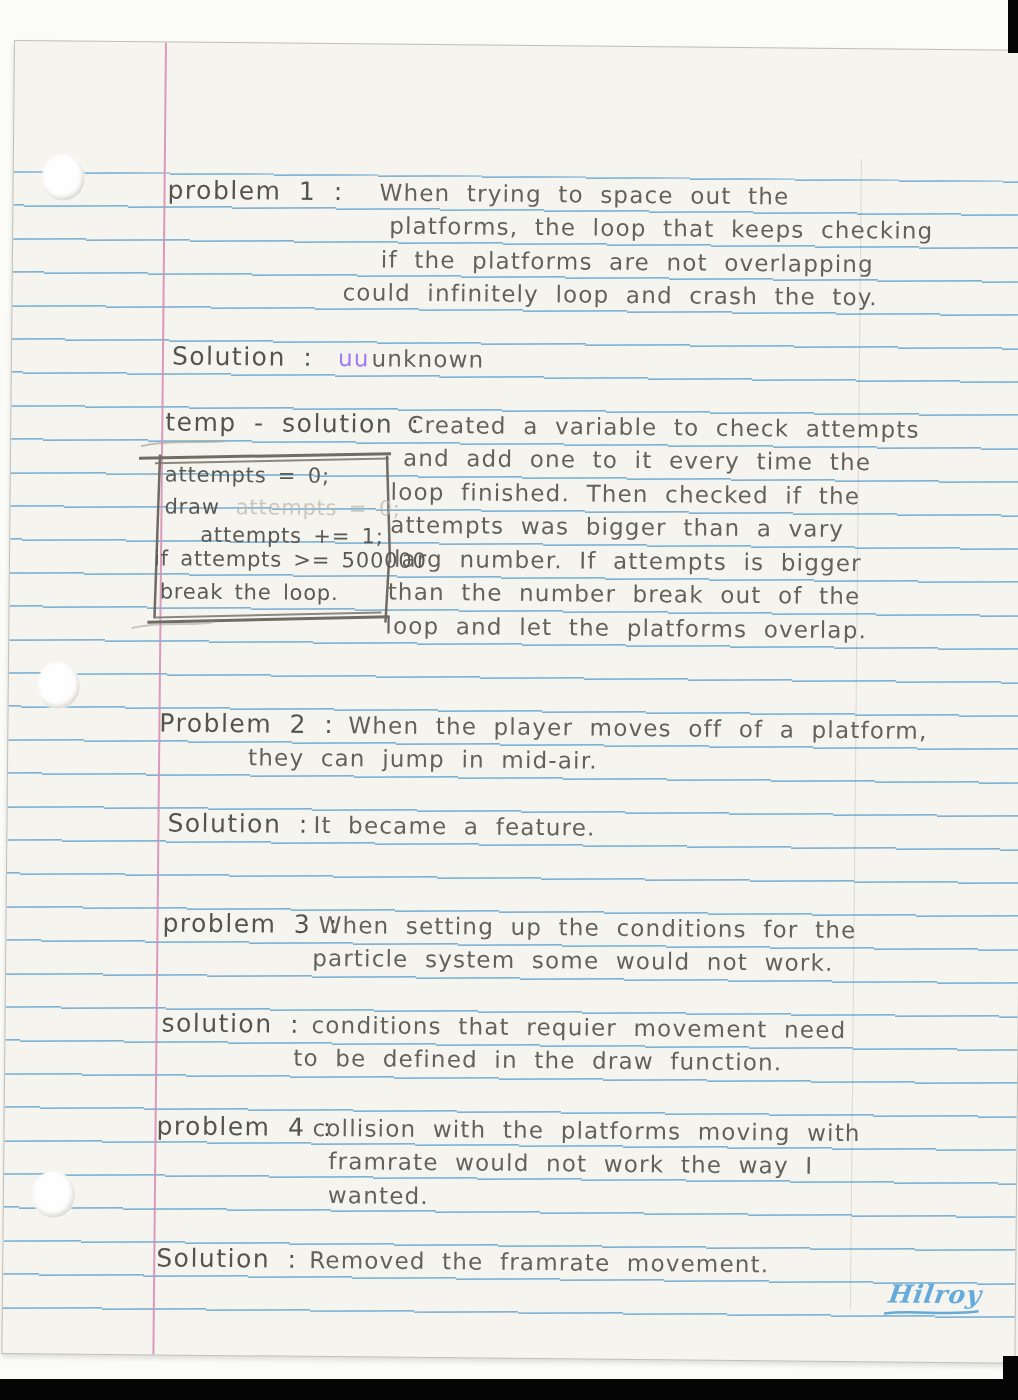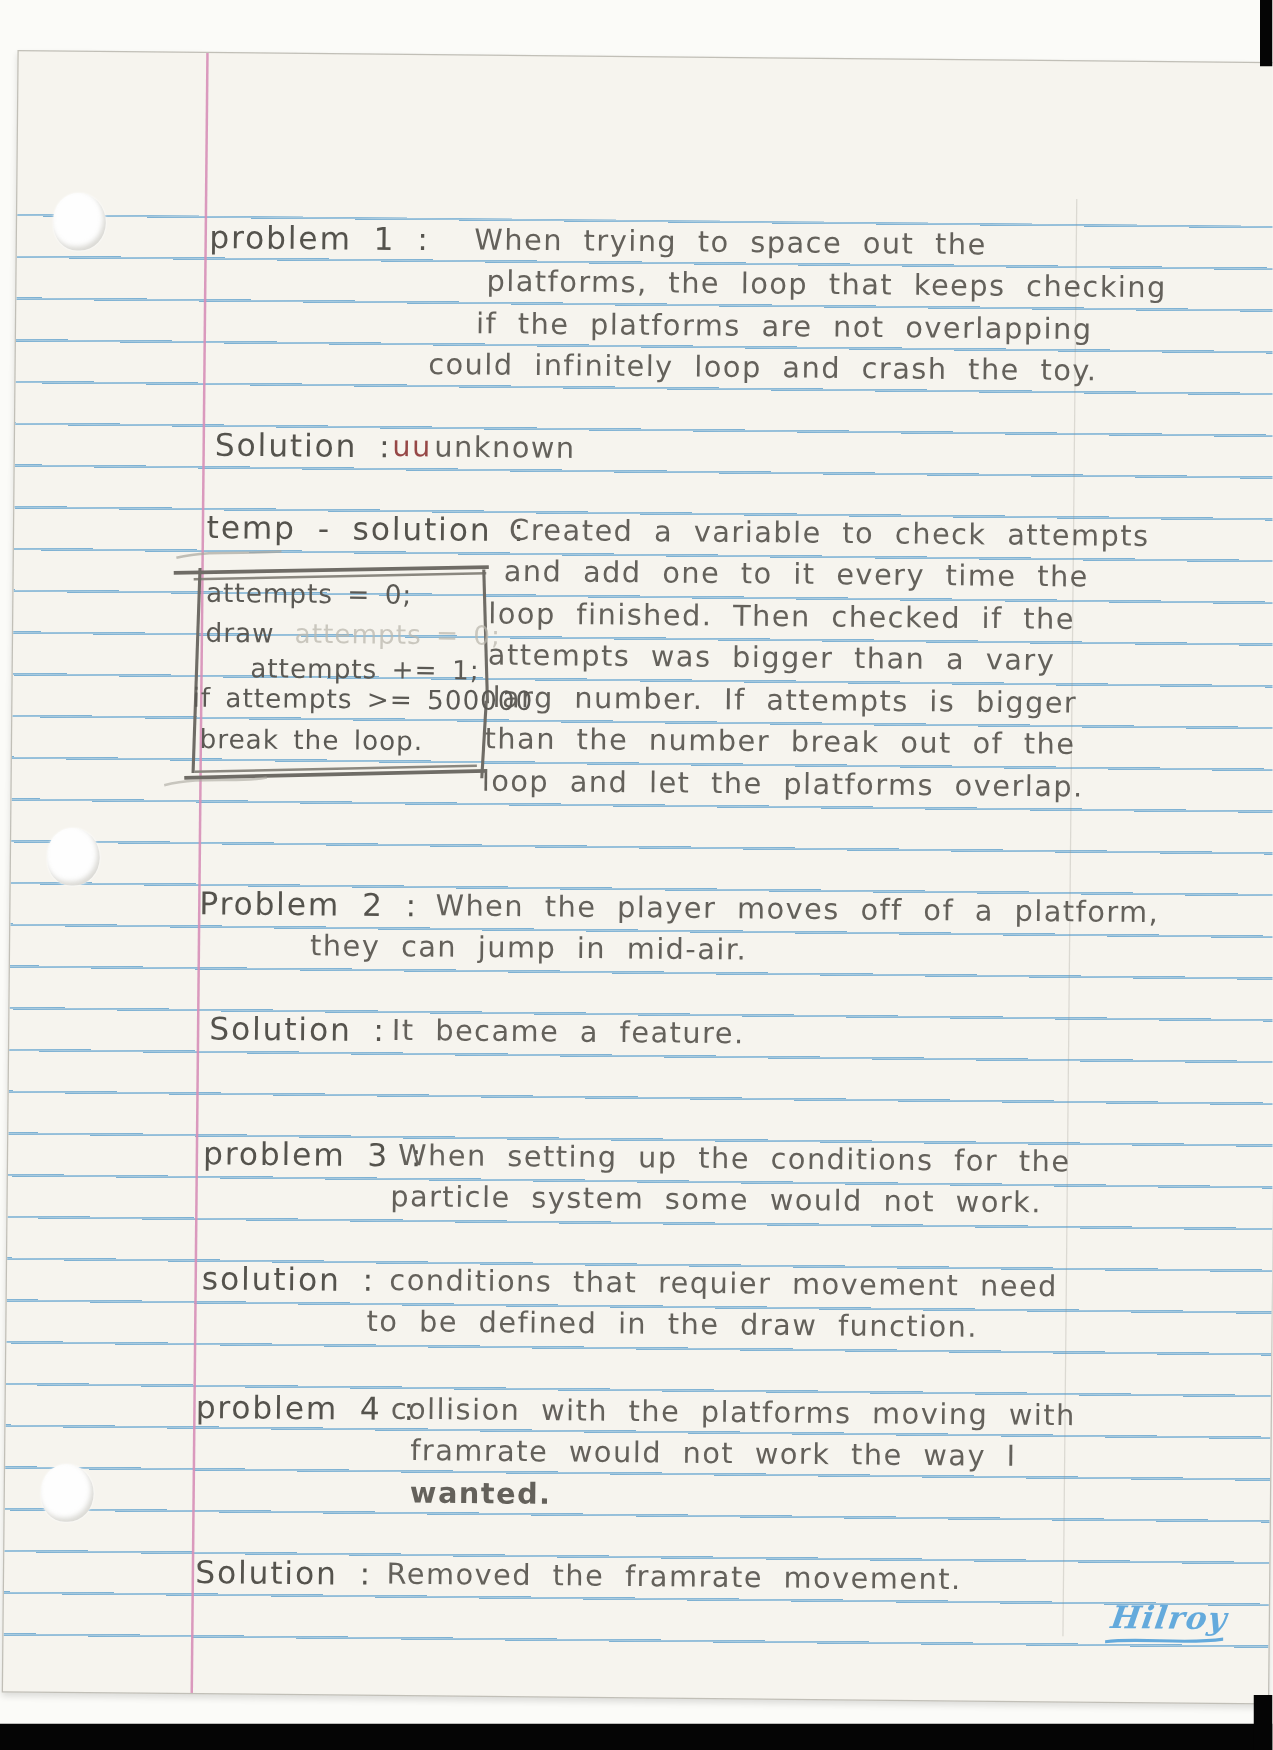--- a/index.html
+++ b/index.html
@@ -50,21 +50,21 @@
     letter-spacing:1.2px;word-spacing:8px;
   }
   .hd{
     color:#55534d;font-size:25px;letter-spacing:1.5px;
   }
   .code-line{
     font-size:21px;line-height:28px;height:28px;color:#5b5954;
     letter-spacing:.8px;word-spacing:4px;
   }
   .ghost{color:#bcb9af;opacity:.75;margin-left:16px;}
-  .ghost-prefix{color:#7f1d1d;opacity:.8;margin-right:2px;}
+  .ghost-prefix{color:#8b5cf6;opacity:.8;margin-right:2px;margin-left:24px;}
   .sketch{position:absolute;z-index:2;}
   .logo{
     position:absolute;left:886px;top:1230px;z-index:2;
     color:#64aadc;font-family:"DejaVu Serif",serif;
     font-style:italic;font-weight:bold;font-size:25px;
     transform:skewX(-8deg);letter-spacing:1px;
   }
   .logo-underline{position:absolute;left:-4px;top:28px;}
 </style>
 </head>
@@ -135,21 +135,21 @@
   <div class="hw" style="left:312px;top:865px;">When setting up the conditions for the</div>
   <div class="hw" style="left:306px;top:898px;">particle system some would not work.</div>
 
   <div class="hw hd" style="left:156px;top:965px;">solution :</div>
   <div class="hw" style="left:306px;top:965px;">conditions that requier movement need</div>
   <div class="hw" style="left:288px;top:998px;">to be defined in the draw function.</div>
 
   <div class="hw hd" style="left:152px;top:1068px;">problem 4 :</div>
   <div class="hw" style="left:308px;top:1068px;">collision with the platforms moving with</div>
   <div class="hw" style="left:324px;top:1101px;">framrate would not work the way I</div>
-  <div class="hw" style="left:324px;top:1135px;font-weight:bold;">wanted.</div>
+  <div class="hw" style="left:324px;top:1135px;">wanted.</div>
 
   <div class="hw hd" style="left:153px;top:1200px;">Solution :</div>
   <div class="hw" style="left:306px;top:1200px;">Removed the framrate movement.</div>
 
   <div class="logo">
     <span>Hilroy</span>
     <svg class="logo-underline" width="100" height="10" viewBox="0 0 100 10">
       <path d="M2,6 C30,2 65,8 96,3" stroke="#64aadc" stroke-width="2.5" fill="none"></path>
     </svg>
   </div>

